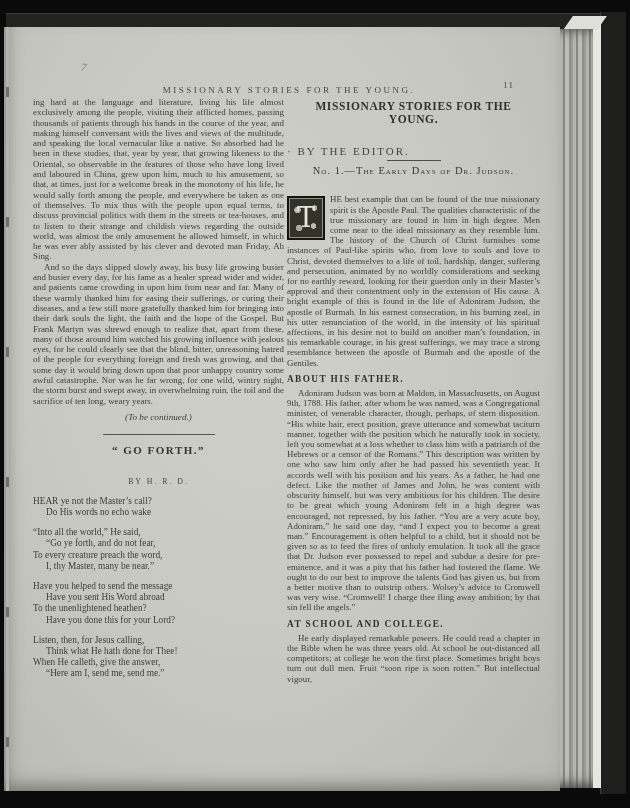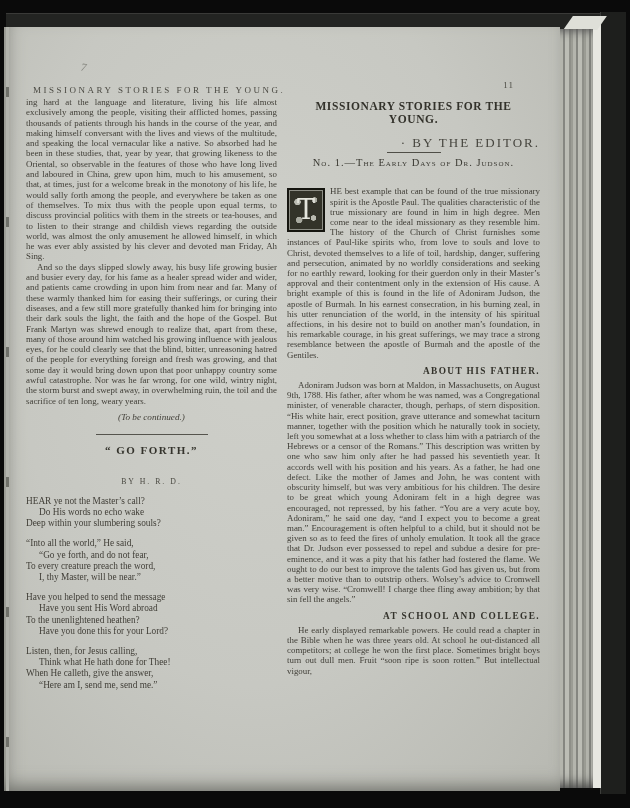--- a/index.html
+++ b/index.html
@@ -19,48 +19,48 @@
      box-shadow:inset 0 8px 10px -6px #555, inset 0 -10px 12px -6px #444;}
   
   .page{position:absolute;left:4px;top:27px;width:556px;height:764px;
         background:radial-gradient(ellipse at 45% 38%, #cfd0ca 0%, #c7c8c2 55%, #b7b8b1 100%);
         box-shadow:inset 0 -14px 18px -10px #6f706a, inset 14px 0 18px -12px #86877f;}
   .gutter-stitch{position:absolute;left:2px;top:0;width:3px;height:100%;
         background:repeating-linear-gradient(180deg,#b2b3ac 0 60px,#6f7069 60px 70px,#b2b3ac 70px 130px);}
   .pencil-mark{position:absolute;left:77px;top:34px;font-size:11px;color:#85867f;
         font-style:italic;transform:rotate(8deg);}
   
-  .running-header{position:absolute;left:29px;top:52px;width:512px;text-align:left;}
+  .running-header{position:absolute;left:29px;top:52px;width:512px;text-align:center;}
   .running-header .rh-text{font-size:9px;letter-spacing:2.5px;color:#4b4a43;}
   .page-number{position:absolute;left:470px;top:53px;width:40px;text-align:right;
         font-size:9px;color:#4b4a43;letter-spacing:1px;}
   
-  .columns{position:absolute;left:22px;top:70px;width:514px;display:flex;gap:10px;}
+  .columns{position:absolute;left:29px;top:70px;width:514px;display:flex;gap:3px;}
   .col{color:#403e37;}
   .col-left{width:251px;font-size:8.9px;line-height:10.3px;text-align:justify;}
   .col-right{width:253px;font-size:8.9px;line-height:10.2px;text-align:justify;}
   .col p{margin:0;}
   .p-indent{text-indent:11px;}
   .continued{margin-top:6px !important;text-align:center;font-style:italic;font-size:9.2px;}
   .divider-rule{width:112px;border:none;border-top:1px solid #55544d;margin:12px auto 10px auto;}
   .short-rule{width:54px;border:none;border-top:1px solid #4f4e47;margin:4px auto 5px auto;}
   
   .poem-title{margin-top:10px;text-align:center;font-weight:bold;font-size:11px;
               letter-spacing:1.5px;color:#34332c;}
   .poem-byline{margin-top:21px;text-align:center;font-size:7.8px;letter-spacing:2px;color:#4b4a43;}
   .stanza{margin-top:9px;text-align:left;font-size:9.3px;line-height:11.2px;}
   .stanza .line{display:block;white-space:nowrap;}
   .stanza .line.indented{padding-left:13px;}
   
   .article-title{text-align:center;font-weight:bold;font-size:11.5px;line-height:13px;
                  letter-spacing:0.6px;color:#33322b;margin:3px 0 0 0;}
-  .article-byline{text-align:right;font-size:13px;letter-spacing:2px;color:#46453e;margin-top:12px;}
+  .article-byline{text-align:left;font-size:11px;letter-spacing:2px;color:#46453e;margin-top:20px;}
   .article-subtitle{text-align:center;font-variant:small-caps;font-size:10.5px;
                     letter-spacing:1px;color:#3a3932;margin:2px 0 18px 0;}
-  .section-heading{text-align:right;font-weight:bold;font-size:9.3px;letter-spacing:1.4px;
+  .section-heading{text-align:left;font-weight:bold;font-size:9.3px;letter-spacing:1.4px;
                    color:#33322b;margin:6px 0 4px 0;}
   
   .drop-cap{float:left;width:34px;height:40px;margin:2px 5px 0 0;background:#26261f;
             border:2px solid #15150f;box-shadow:inset 0 0 0 1px #8d8e85;
             background-image:radial-gradient(circle at 25% 30%, #b9bab0 0 3px, transparent 3.5px),
                              radial-gradient(circle at 75% 25%, #a9aaa0 0 2.5px, transparent 3px),
                              radial-gradient(circle at 30% 75%, #a9aaa0 0 3px, transparent 3.5px),
                              radial-gradient(circle at 72% 70%, #b9bab0 0 2.5px, transparent 3px),
                              radial-gradient(circle at 52% 50%, #333329 0 100%);
             color:#e4e5dc;text-align:center;line-height:40px;font-size:27px;
@@ -94,27 +94,26 @@
         <p class="continued">(To be continued.)</p>
 
         <hr class="divider-rule">
 
         <div class="poem-title">“ GO FORTH.”</div>
         <div class="poem-byline">BY H. R. D.</div>
 
         <div class="stanza">
           <span class="line">HEAR ye not the Master’s call?</span>
           <span class="line indented">Do His words no echo wake</span>
-          <span class="line">Deep within your slumbering souls?</span>
         </div>
         <div class="stanza">
           <span class="line">“Into all the world,” He said,</span>
           <span class="line indented">“Go ye forth, and do not fear,</span>
           <span class="line">To every creature preach the word,</span>
-          <span class="line indented">I, thy Master, will be near.”</span>
+          <span class="line indented">I, thy Master, many be near.”</span>
         </div>
         <div class="stanza">
           <span class="line">Have you helped to send the message</span>
           <span class="line indented">Have you sent His Word abroad</span>
           <span class="line">To the unenlightened heathen?</span>
           <span class="line indented">Have you done this for your Lord?</span>
         </div>
         <div class="stanza">
           <span class="line">Listen, then, for Jesus calling,</span>
           <span class="line indented">Think what He hath done for Thee!</span>

